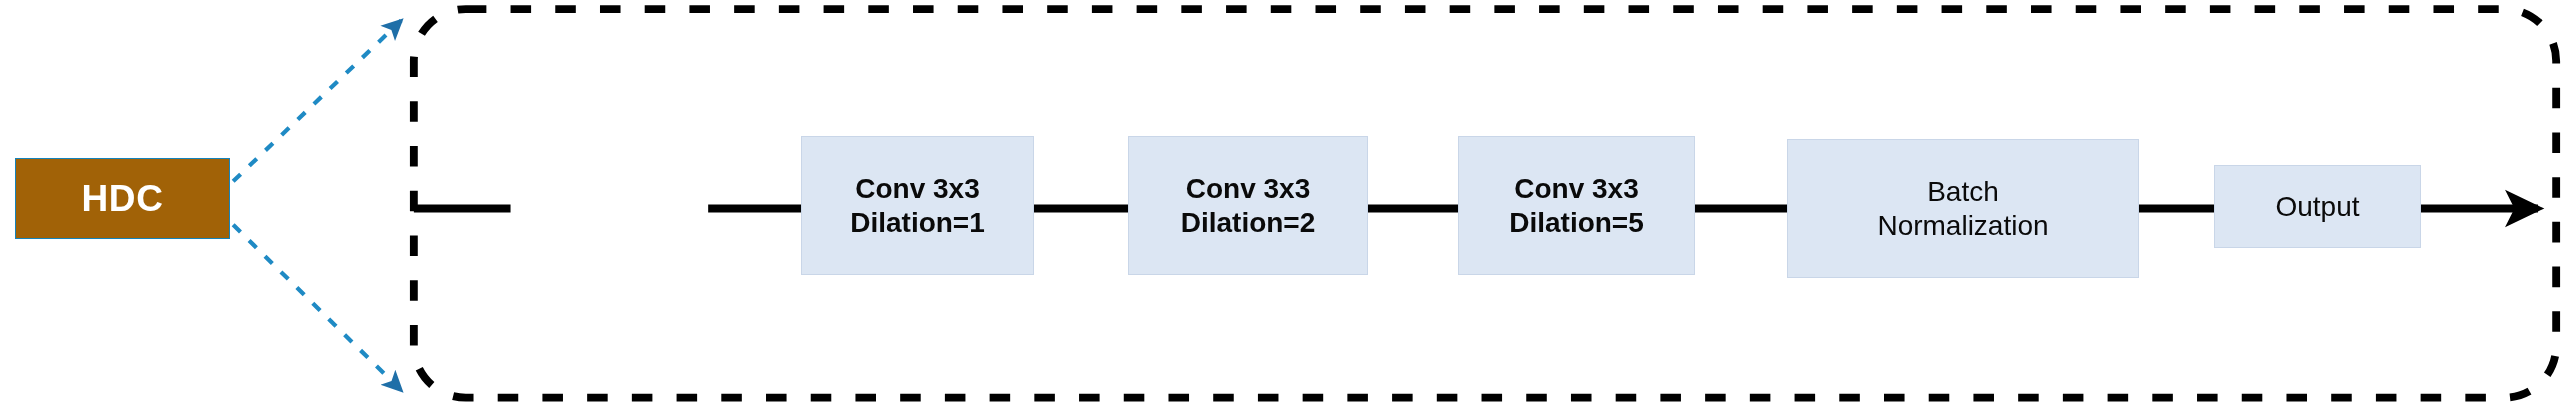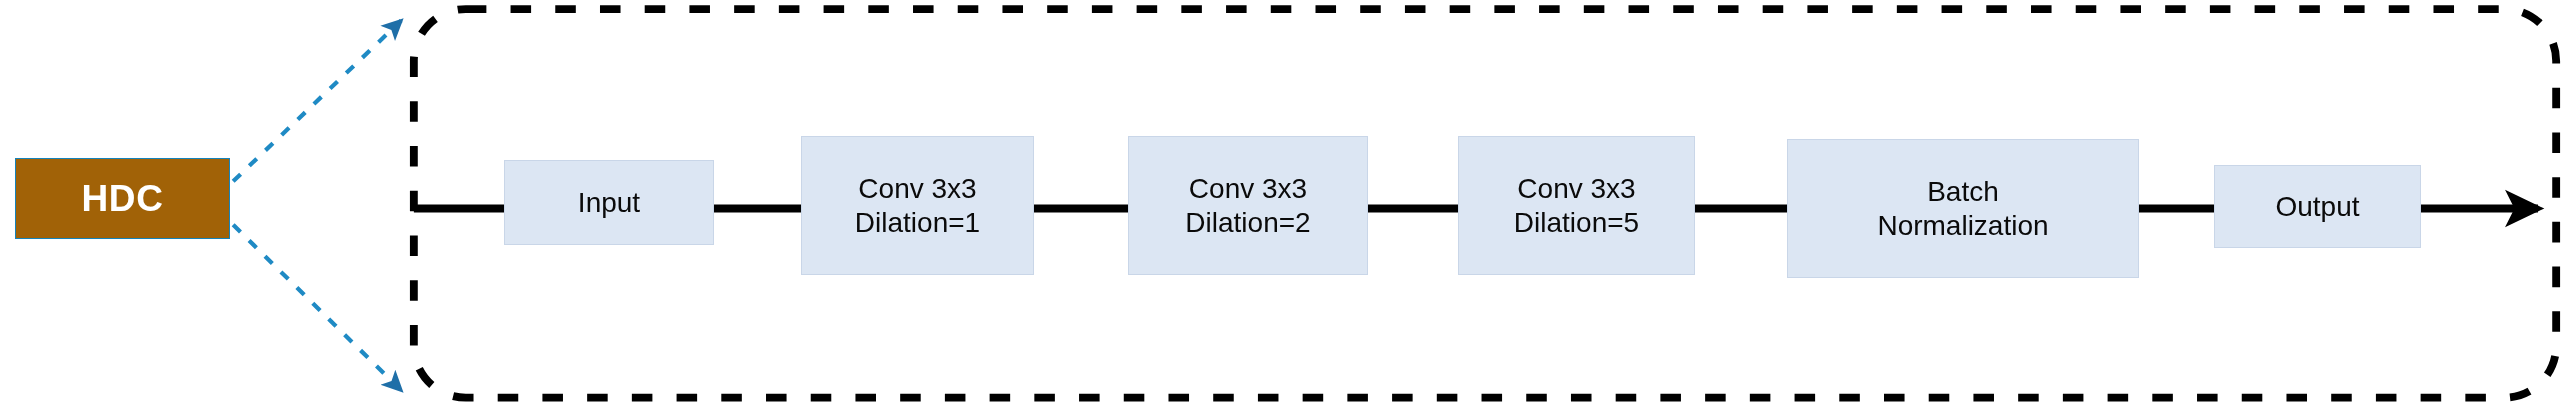--- a/index.html
+++ b/index.html
@@ -59,21 +59,21 @@
     text-align: center;
     color: #0a0a0a;
     z-index: 3;
   }
   .stage .stage-label {
     display: block;
     line-height: 1.18;
     white-space: pre-line;
     padding: 0 3.6px;
   }
-  .stage.bold .stage-label { font-weight: normal; }
+  .stage.bold .stage-label { font-weight: bold; }
   .stage.regular .stage-label { font-weight: normal; }
 
   .stage-input        { left: 504px;  top: 160px; width: 210px; height: 85px; font-size: 28px; }
   .stage-conv1        { left: 801px; top: 136px; width: 233px; height: 139px; font-size: 28px; }
   .stage-conv2        { left: 1128px; top: 136px; width: 240px; height: 139px; font-size: 28px; }
   .stage-conv3        { left: 1458px; top: 136px; width: 237px; height: 139px; font-size: 28px; }
   .stage-batchnorm    { left: 1787px; top: 139px; width: 352px; height: 139px; font-size: 28px; }
   .stage-output       { left: 2214px; top: 165px; width: 207px; height: 83px; font-size: 28px; }
 </style>
 </head>
@@ -104,23 +104,20 @@
     <line x1="2250" y1="345" x2="2420" y2="345" stroke="#000000" stroke-width="13"></line>
     <line x1="2792" y1="345" x2="2965" y2="345" stroke="#000000" stroke-width="13"></line>
     <line x1="3527" y1="345" x2="3670" y2="345" stroke="#000000" stroke-width="13"></line>
     <line x1="3994" y1="345" x2="4198" y2="345" stroke="#000000" stroke-width="13" marker-end="url(#black-arrow)"></line>
   </svg>
 
   <div class="hdc-box">
     <span class="hdc-text">HDC</span>
   </div>
 
-  <div class="stage regular stage-input">
-    <span class="stage-label">Input</span>
-  </div>
 
   <div class="stage bold stage-conv1">
     <span class="stage-label">Conv 3x3
 Dilation=1</span>
   </div>
 
   <div class="stage bold stage-conv2">
     <span class="stage-label">Conv 3x3
 Dilation=2</span>
   </div>

